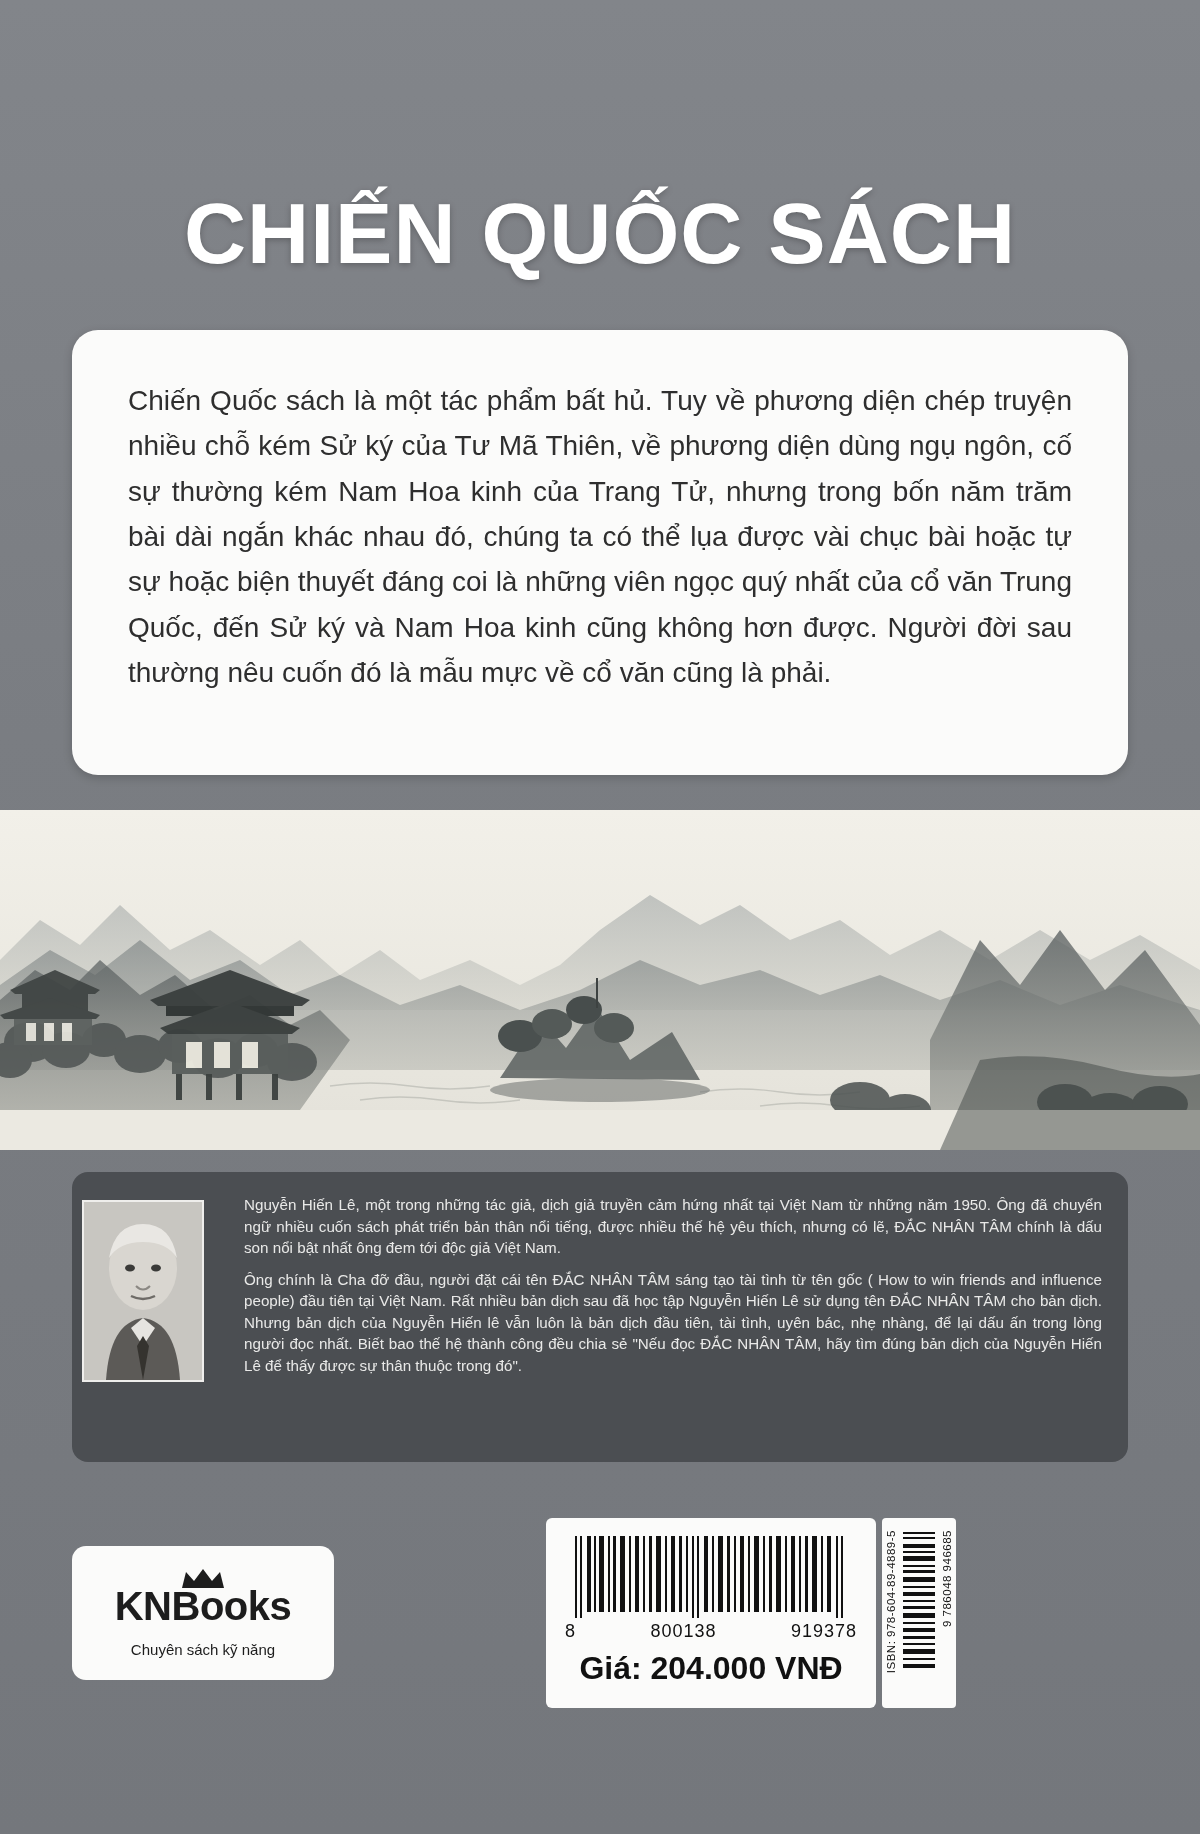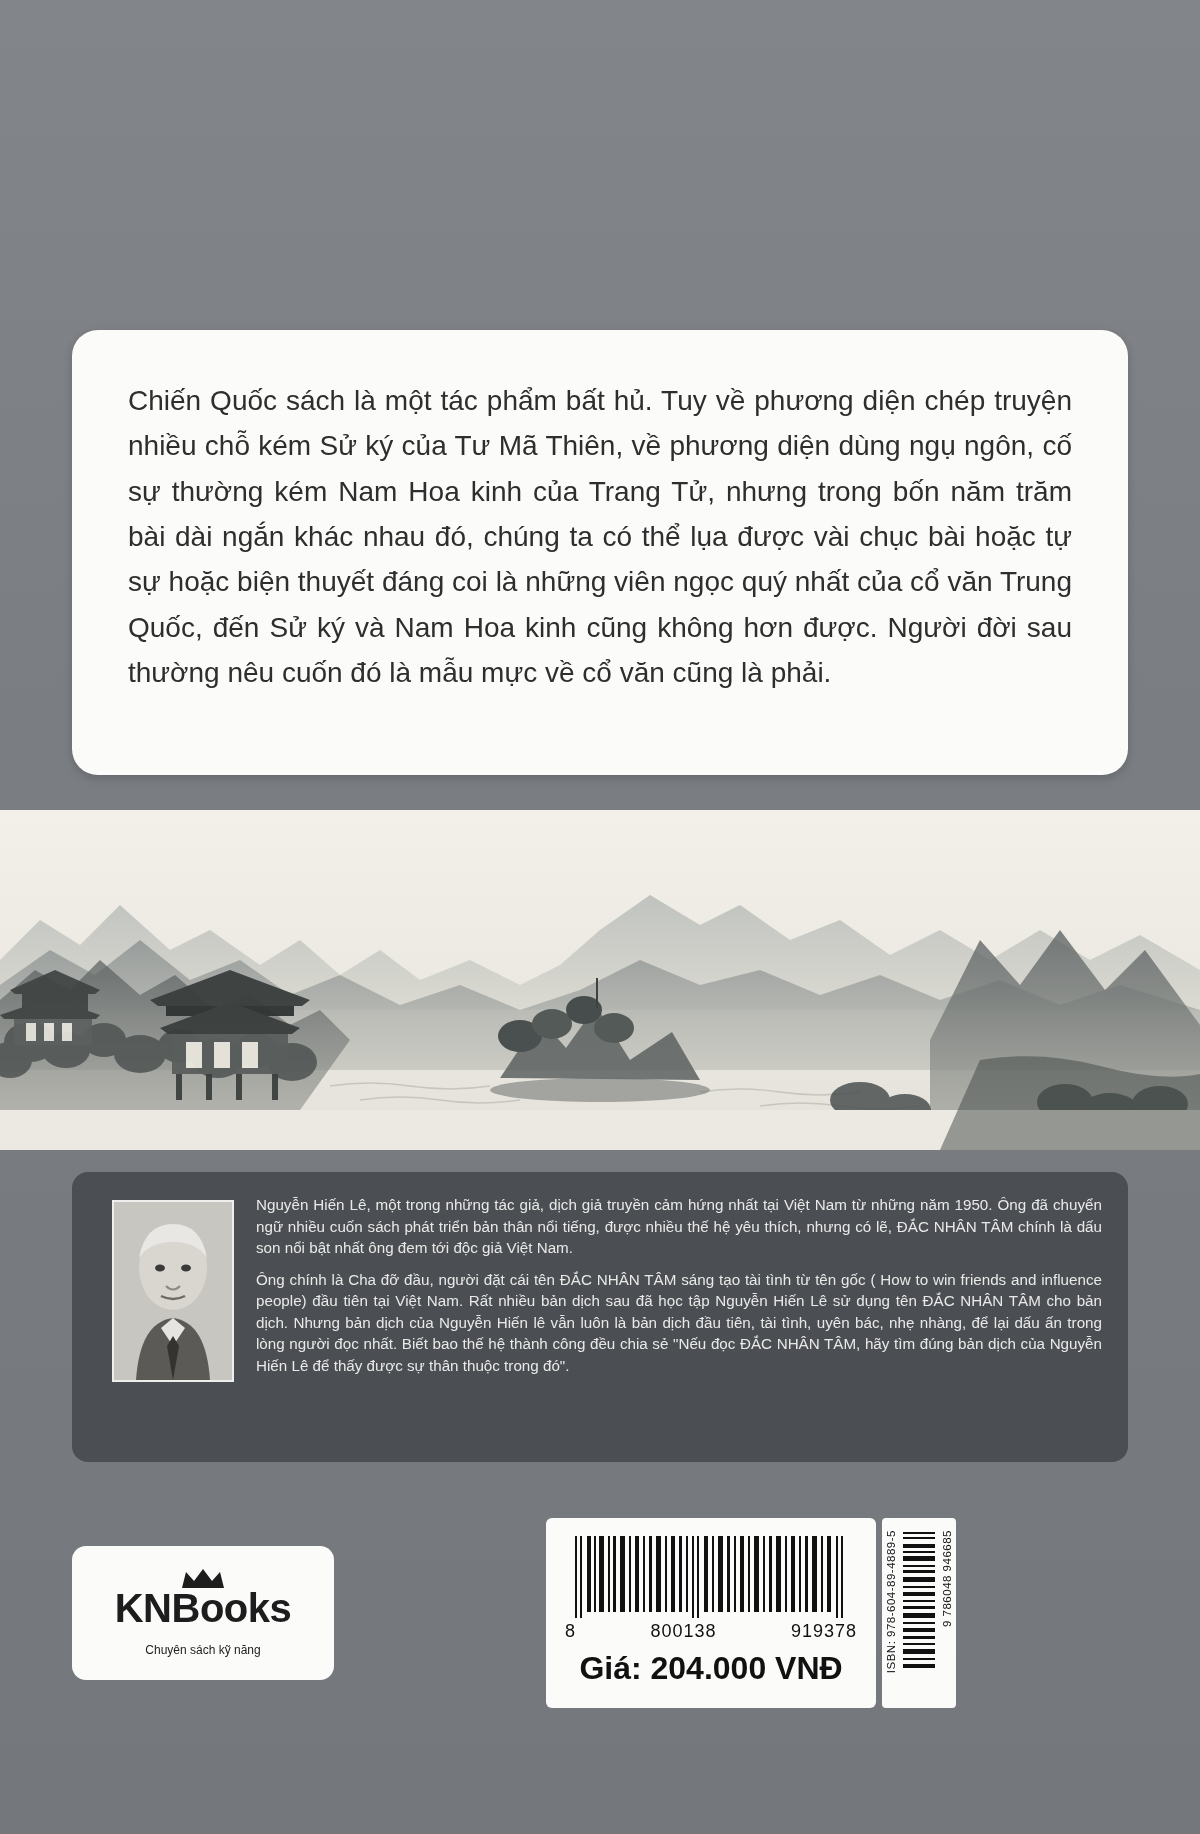--- a/index.html
+++ b/index.html
@@ -75,23 +75,23 @@
   
   .author-box {
     position: absolute;
     left: 72px;
     top: 1172px;
     width: 1056px;
     height: 290px;
     background: #4b4e52;
     border-radius: 16px;
     box-sizing: border-box;
-    padding: 22px 26px 18px 40px;
+    padding: 22px 26px 18px 10px;
     display: flex;
-    gap: 22px;
+    gap: 40px;
   }
   .author-photo {
     width: 118px;
     height: 178px;
     flex: 0 0 118px;
     background: #d8d6d2;
     border: 2px solid #efeeec;
     position: relative;
     overflow: hidden;
     margin-top: 6px;
@@ -129,21 +129,21 @@
   }
   .logo-name {
     margin-top: 16px;
     font-size: 40px;
     font-weight: bold;
     color: #1d1d1d;
     letter-spacing: -0.5px;
     text-align: center;
   }
   .logo-tag {
-    font-size: 12px;
+    font-size: 15px;
     color: #1d1d1d;
     margin-top: 12px;
   }
 
   
   .barcode-box {
     position: absolute;
     left: 546px;
     top: 1518px;
     width: 330px;
@@ -201,20 +201,21 @@
     margin-top: 4px;
   }
   .isbn-bars { height: 150px; width: 36px; }
   .isbn-bars svg { display: block; }
 </style>
 </head>
 <body>
 
 <div class="page">
 
+  <div class="title">CHIẾN QUỐC SÁCH</div>
 
   <div class="blurb-card">
     <div class="blurb-text">Chiến Quốc sách là một tác phẩm bất hủ. Tuy về phương diện chép truyện nhiều chỗ kém Sử ký của Tư Mã Thiên, về phương diện dùng ngụ ngôn, cố sự thường kém Nam Hoa kinh của Trang Tử, nhưng trong bốn năm trăm bài dài ngắn khác nhau đó, chúng ta có thể lụa được vài chục bài hoặc tự sự hoặc biện thuyết đáng coi là những viên ngọc quý nhất của cổ văn Trung Quốc, đến Sử ký và Nam Hoa kinh cũng không hơn được. Người đời sau thường nêu cuốn đó là mẫu mực về cổ văn cũng là phải.</div>
   </div>
 
   <div class="landscape">
     <svg width="1200" height="340" viewBox="0 0 1200 340" xmlns="http://www.w3.org/2000/svg">
       <defs>
         <linearGradient id="sky" x1="0" y1="0" x2="0" y2="1">
           <stop offset="0%" stop-color="#f2f0e9"></stop>

